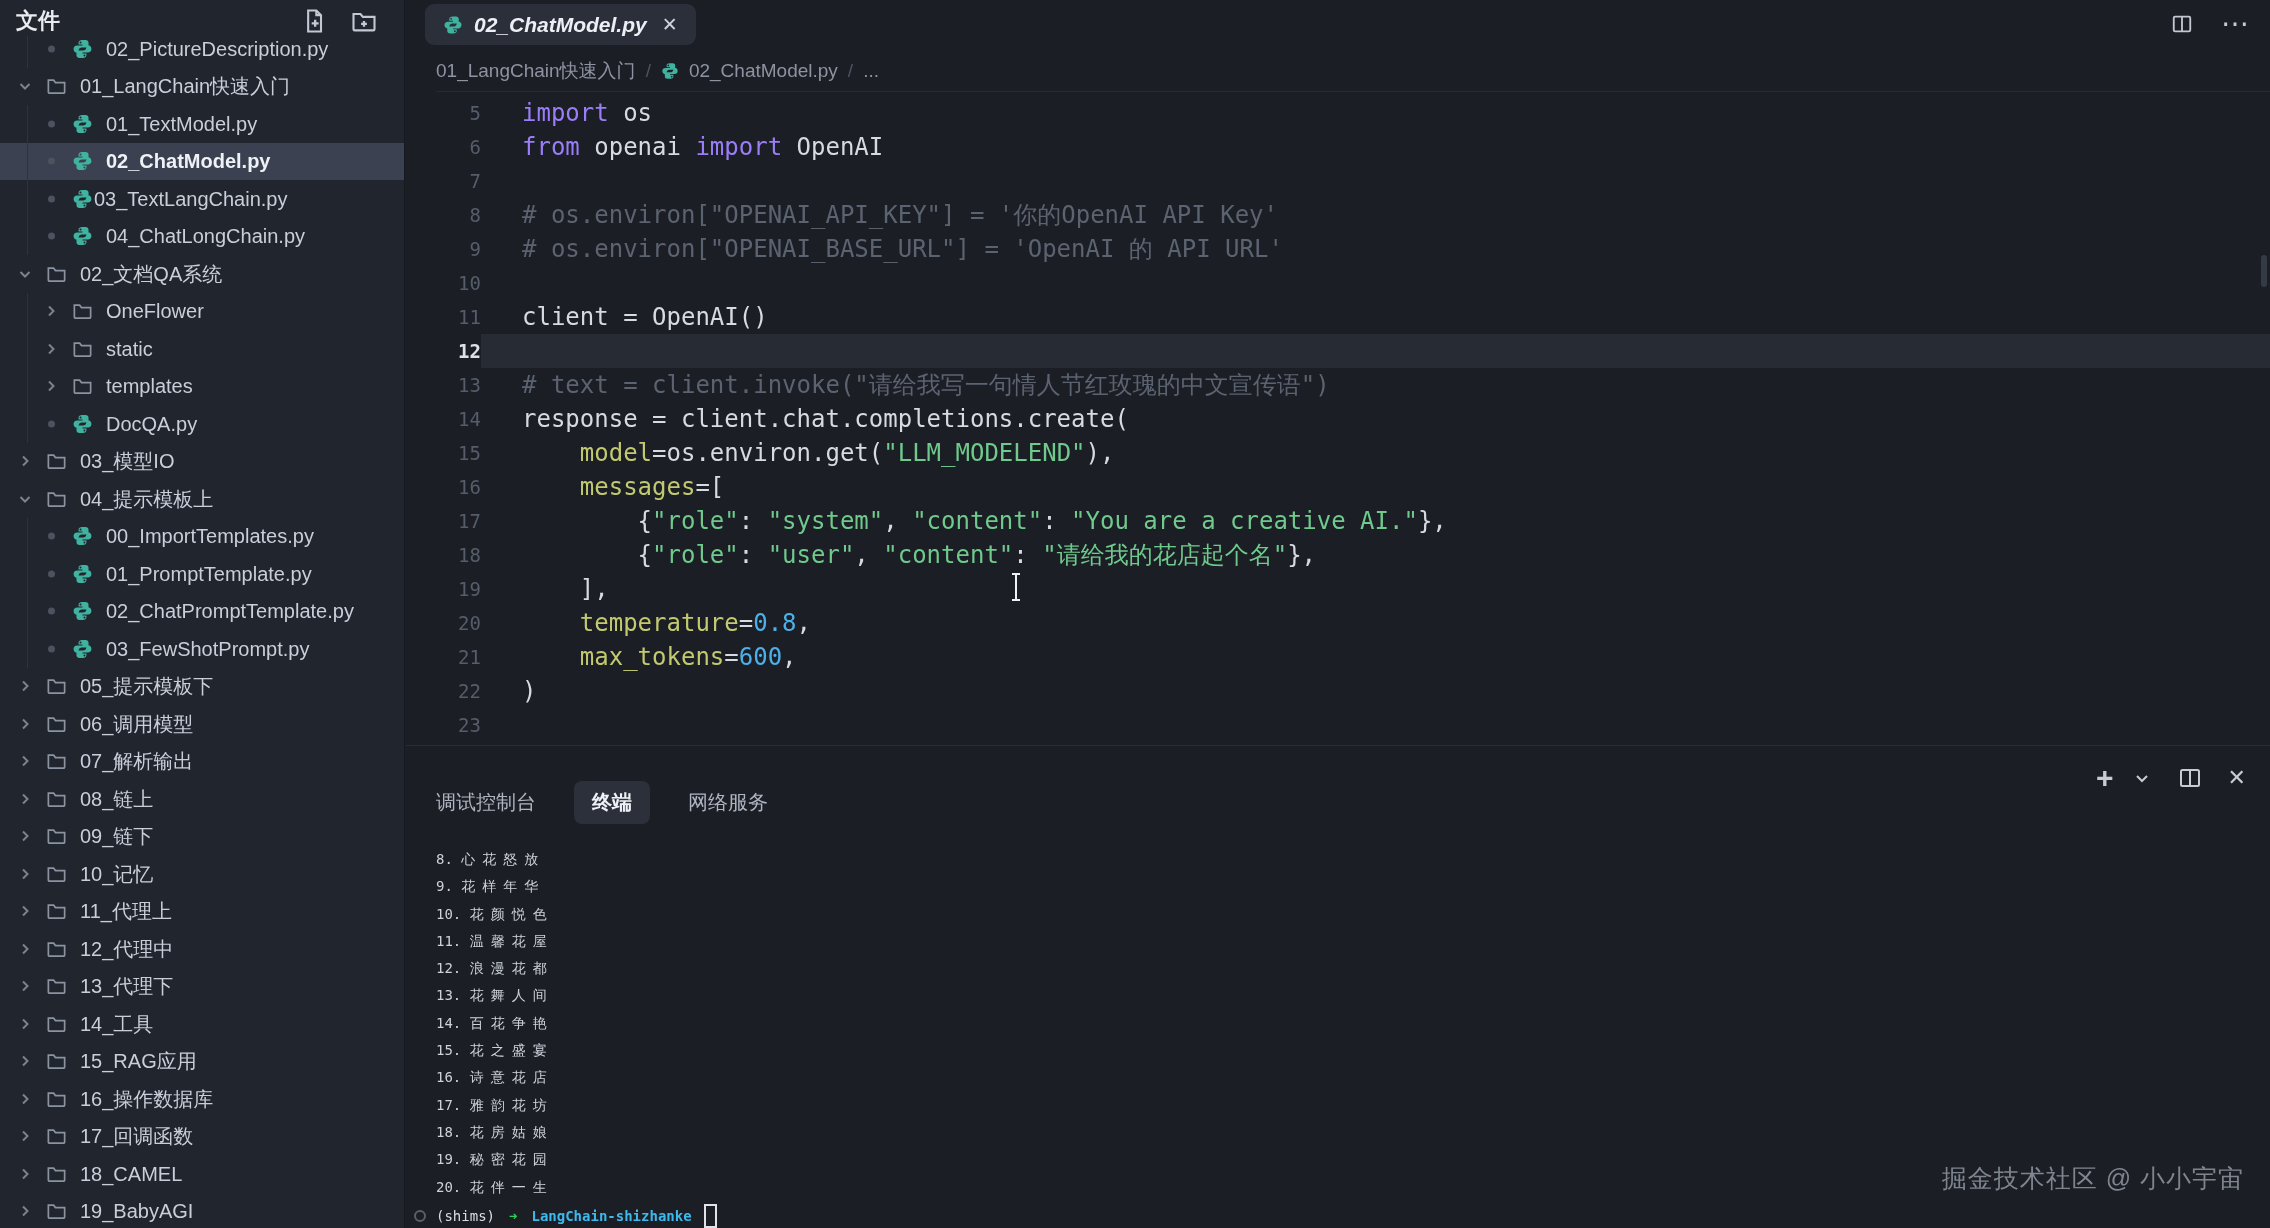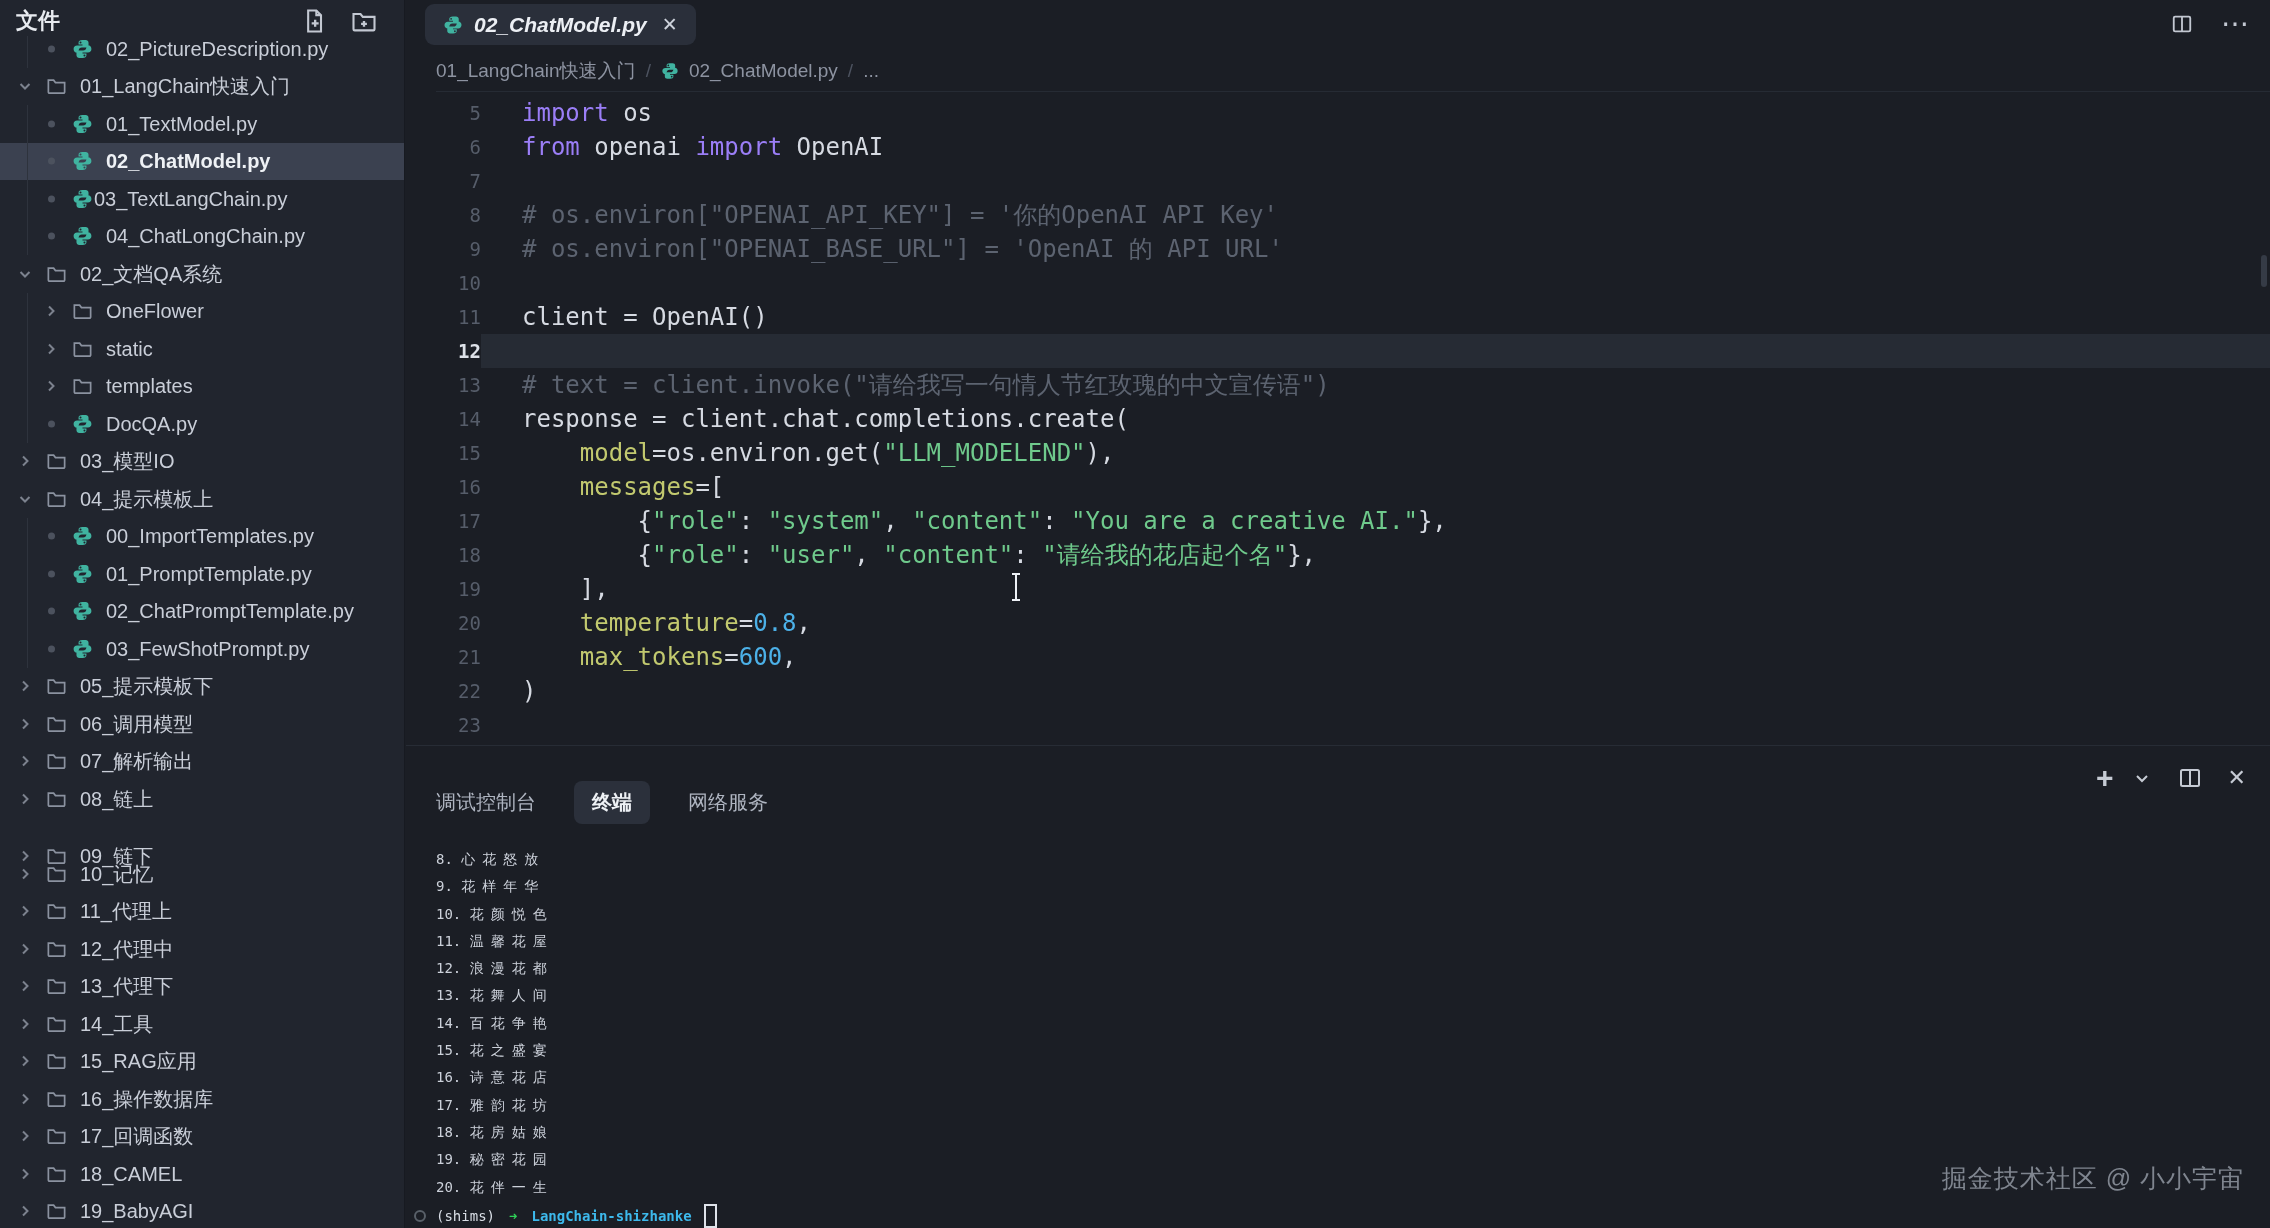--- a/index.html
+++ b/index.html
@@ -322,21 +322,21 @@
             <path d="M5 2.5l4.5 4.5L5 11.5"></path>
           </svg>
         </span>
         <span class="ficon" style="left: 46px;">
           <svg viewBox="0 0 16 16" fill="none" stroke="#8b92a0" stroke-width="1.3">
             <path d="M1.8 3.6h4l1.4 1.8h7v7.2a.8.8 0 0 1-.8.8H2.6a.8.8 0 0 1-.8-.8V3.6z"></path>
           </svg>
         </span>
         <span class="lbl" style="left: 80px;">08_链上</span>
       </div>
-      <div class="tree-row" style="top: 817.5px; margin-top: 20px;">
+      <div class="tree-row" style="top: 817.5px;">
         <span class="chev" style="left: 18px;">
           <svg viewBox="0 0 14 14" fill="none" stroke="currentColor" stroke-width="2">
             <path d="M5 2.5l4.5 4.5L5 11.5"></path>
           </svg>
         </span>
         <span class="ficon" style="left: 46px;">
           <svg viewBox="0 0 16 16" fill="none" stroke="#8b92a0" stroke-width="1.3">
             <path d="M1.8 3.6h4l1.4 1.8h7v7.2a.8.8 0 0 1-.8.8H2.6a.8.8 0 0 1-.8-.8V3.6z"></path>
           </svg>
         </span>

